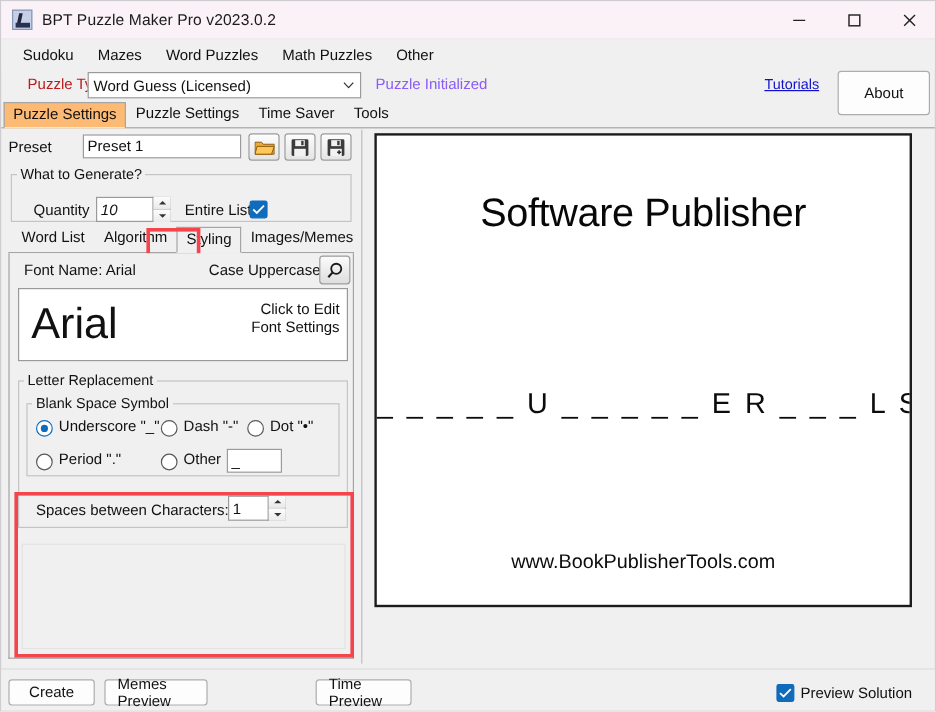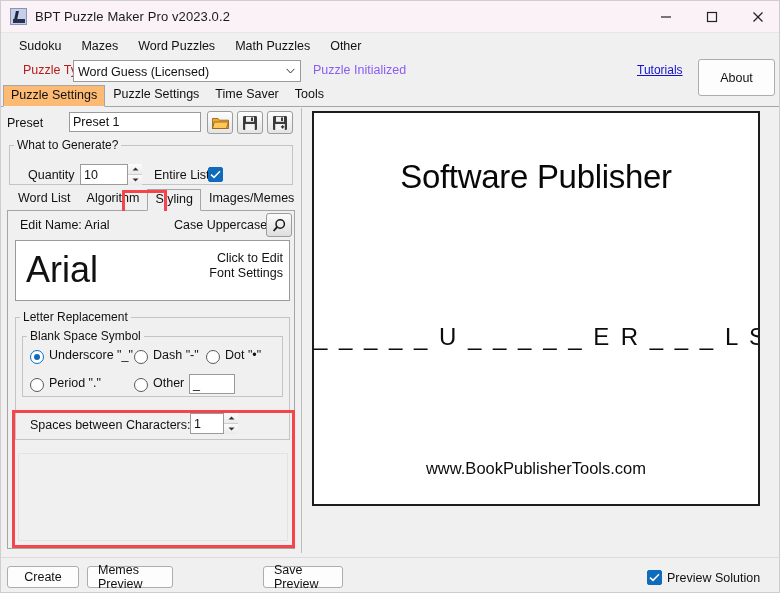--- a/index.html
+++ b/index.html
@@ -183,21 +183,21 @@
     padding: 0 3px; margin-left: 4px;
   }
 
   .gen-grp { left: 6px; top: 30px; width: 284px; height: 47px; }
   .qty-label { position: absolute; left: 18px; top: 16px; font-size: 12.5px; color: #111; }
   .qty-input {
     position: absolute; left: 70px; top: 12px;
     width: 62px; height: 21px;
     background: #fff; border: 1px solid #9a9a9a;
     font-size: 12.5px; color: #111;
-    padding: 1px 3px; line-height: 18px;
+    padding: 1px 3px; line-height: 18px; font-style: italic;
   }
   .spin {
     position: absolute; top: 12px; left: 117px;
     width: 15px; height: 21px;
     border-left: 1px solid #9a9a9a;
     display: flex; flex-direction: column;
   }
   .spin div {
     flex: 1; display: flex; align-items: center; justify-content: center;
     background: linear-gradient(#fcfcfc,#eaeaea);
@@ -517,21 +517,21 @@
 
     <div class="subtabs">
       <div class="stab">Word List</div>
       <div class="stab">Algorithm</div>
       <div class="stab active">Styling</div>
       <div class="stab">Images/Memes</div>
     </div>
     <div class="hl-styling"></div>
 
     <div class="styling-pane">
-      <div class="fontname-label">Edit Name: Arial</div>
+      <div class="fontname-label">Font Name: Arial</div>
       <div class="case-label">Case Uppercase</div>
       <div class="search-btn">
         <svg width="15" height="15" viewBox="0 0 15 15">
           <circle cx="8.2" cy="6" r="4.2" fill="none" stroke="#1b1b1b" stroke-width="1.5"></circle>
           <line x1="5" y1="9.2" x2="1.6" y2="13" stroke="#1b1b1b" stroke-width="1.8"></line>
         </svg>
       </div>
 
       <div class="font-preview">
         <div class="font-sample">Arial</div>
@@ -589,21 +589,21 @@
     <div class="paper">
       <div class="paper-title">Software Publisher</div>
       <div class="paper-puzzle">_ _ _ _ _ U _ _ _ _ _ E R _ _ _ L S</div>
       <div class="paper-footer">www.BookPublisherTools.com</div>
     </div>
   </div>
 
   <div class="bottombar">
     <div class="bbtn create">Create</div>
     <div class="bbtn next">Memes Preview</div>
-    <div class="bbtn save">Save Preview</div>
+    <div class="bbtn save">Time Preview</div>
     <div class="chk-blue previewsol">
       <svg width="11" height="9" viewBox="0 0 11 9">
           <polyline points="1,4.6 4,7.4 10,1.3" fill="none" stroke="#fff" stroke-width="1.5"></polyline>
         </svg>
     </div>
     <div class="previewsol-label">Preview Solution</div>
   </div>
 
 </div>
 

